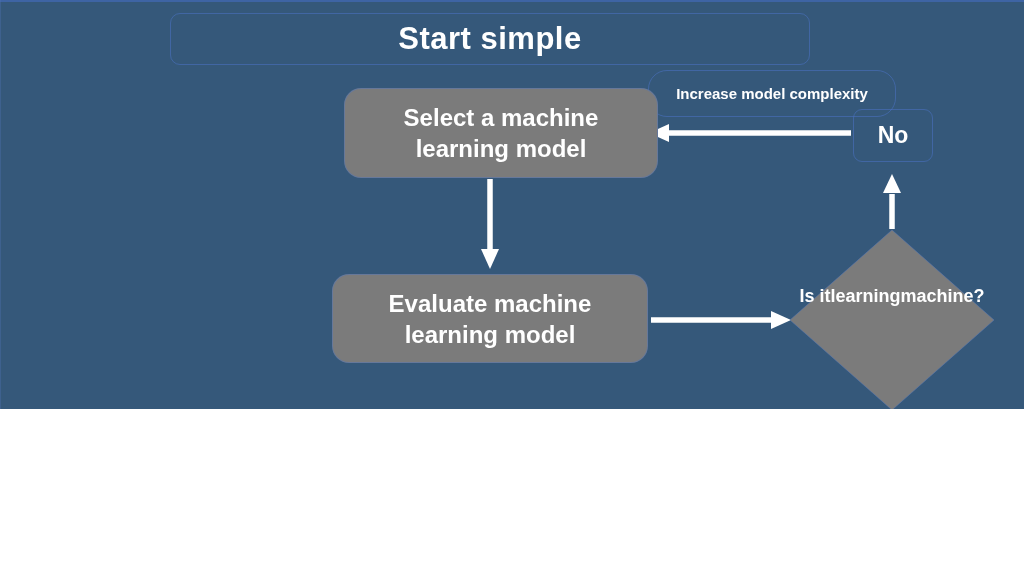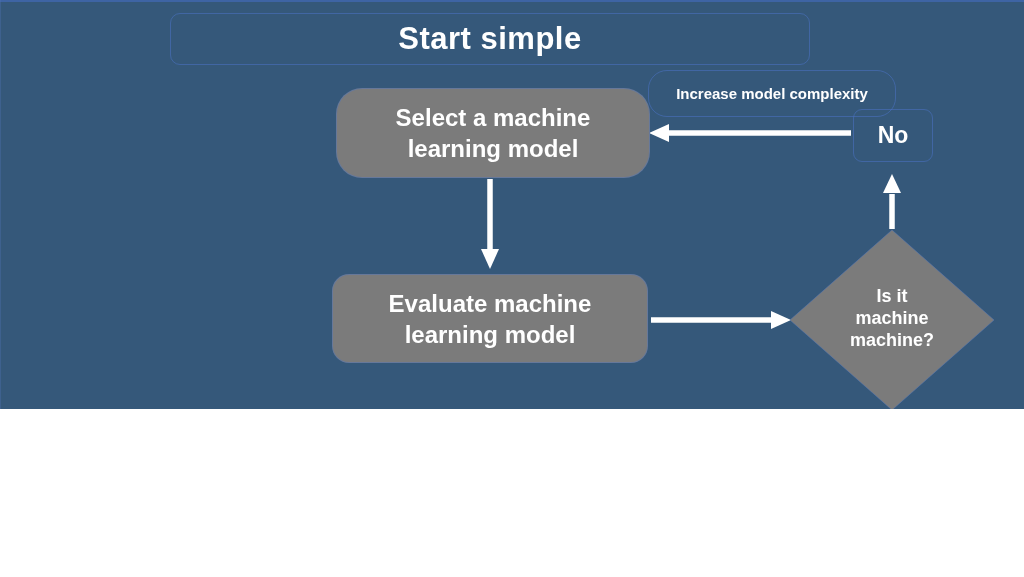--- a/index.html
+++ b/index.html
@@ -69,21 +69,21 @@
     background: var(--node-fill, #7B7B7B);
     border: 1px solid rgba(86, 118, 180, 0.55);
     border-radius: 17px;
     box-sizing: border-box;
     color: var(--node-text, #FFFFFF);
     font-size: 24px;
     font-weight: bold;
     line-height: 31px;
     flex-direction: column;
   }
-  #node-select   { left: 336px; top: 88px;  width: 314px; height: 90px; border-radius: 26px; }
+  #node-select   { left: 344px; top: 88px;  width: 314px; height: 90px; }
   #node-evaluate { left: 332px; top: 274px; width: 316px; height: 89px; }
   #node-end      { left: 424px; top: 461px; width: 146px; height: 87px; }
 
   #arrow-layer {
     position: absolute;
     left: 0; top: 0;
     width: 1024px; height: 577px;
     pointer-events: none;
   }
   .arrow-shaft {
@@ -101,21 +101,21 @@
 
   #decision-label {
     position: absolute;
     left: 792px; top: 285px;
     width: 200px;
     color: var(--node-text, #FFFFFF);
     font-size: 18px;
     font-weight: bold;
     line-height: 22px;
     text-align: center;
-    flex-direction: column;
+    flex-direction: row;
   }
 </style>
 </head>
 <body>
 
 <div class="slide">
 
   <div class="top-edge"></div>
   <div class="left-edge"></div>
 
@@ -167,21 +167,21 @@
     <div>learning model</div>
   </div>
 
   <div id="node-evaluate" class="node centered-flex">
     <div>Evaluate machine</div>
     <div>learning model</div>
   </div>
 
   <div id="decision-label" class="centered-flex">
     <div>Is it</div>
-    <div>machine</div>
+    <div>learning</div>
     <div>machine?</div>
   </div>
 
   <div id="no-box" class="placeholder-outline centered-flex">
     <span class="edge-label">No</span>
   </div>
 
   <div id="yes-box" class="placeholder-outline centered-flex">
     <span class="edge-label">Yes</span>
   </div>

